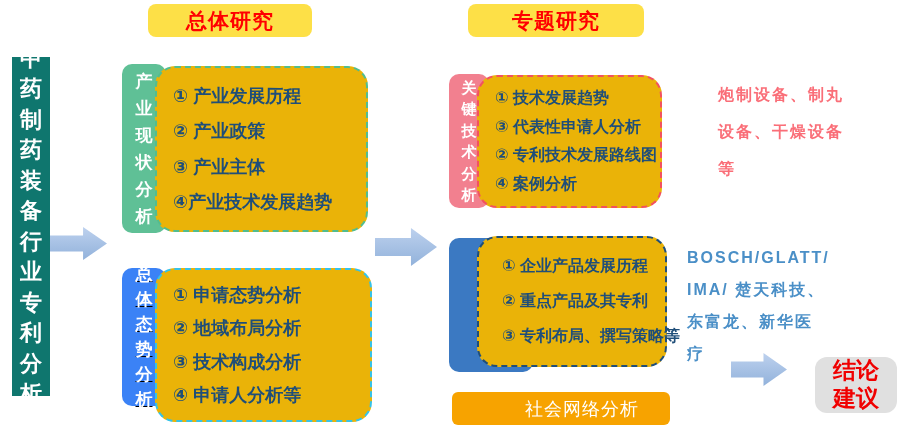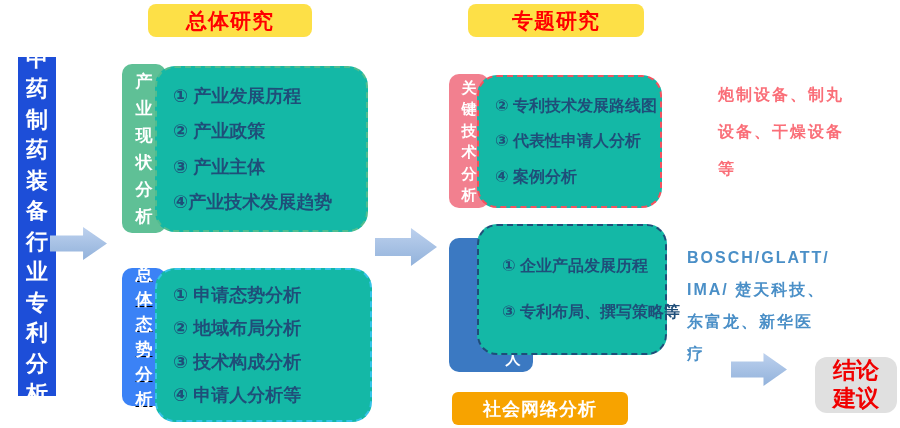--- a/index.html
+++ b/index.html
@@ -2,22 +2,22 @@
 <html><head>
 <meta charset="utf-8">
 <style>
   html,body{margin:0;padding:0;background:#fff;}
   .stage{
     position:relative;width:900px;height:428px;background:#ffffff;overflow:hidden;
     font-family:"Liberation Sans","DejaVu Sans",sans-serif;
   }
   
   .vbar{
-    position:absolute;left:18px;top:57px;width:38px;height:339px;
-    background:#1d4ed8;display:flex;align-items:center;justify-content:center;
+    position:absolute;left:12px;top:57px;width:38px;height:339px;
+    background:#0f766e;display:flex;align-items:center;justify-content:center;
   }
   .vbar .vtext{
     width:1em;color:#ffffff;font-size:22px;font-weight:bold;line-height:30.5px;
     text-align:center;word-break:break-all;white-space:normal;
   }
   
   .hdr{
     position:absolute;height:33px;background:#fde047;border-radius:8px;
     display:flex;align-items:center;justify-content:center;
     color:#ff0000;font-size:21px;font-weight:bold;letter-spacing:1px;
@@ -34,54 +34,54 @@
   .pill-g1{left:122px;top:64px;width:44px;height:169px;background:#5fc096;}
   .pill-g1 .vtext{font-size:17px;line-height:27px;}
   .pill-g2{left:122px;top:268px;width:44px;height:138px;background:#3b82f6;text-decoration:underline;}
   .pill-g2 .vtext{font-size:17px;line-height:25px;}
   .pill-g3{left:449px;top:74px;width:40px;height:134px;background:#f2808f;justify-content:center;}
   .pill-g3 .vtext{font-size:15px;line-height:21.5px;}
   .pill-g4{left:449px;top:238px;width:40px;height:134px;background:#3b79c2;padding-left:44px;}
   .pill-g4 .vtext{font-size:15px;line-height:21.5px;}
   
   .dbox{
-    position:absolute;background:#14b8a6;border-radius:20px;
+    position:absolute;background:#eab308;border-radius:20px;
     display:flex;flex-direction:column;justify-content:space-evenly;
     padding:4px 0 4px 16px;box-sizing:border-box;
   }
   .dbox .item{
     color:#1f4e79;font-weight:bold;white-space:nowrap;
   }
   .dbox-g1{left:155px;top:66px;width:213px;height:166px;border:2px dashed #52bd8f;}
   .dbox-g1 .item{font-size:18px;}
   .dbox-g2{left:155px;top:268px;width:217px;height:154px;border:2px dashed #35c3e8;}
   .dbox-g2 .item{font-size:18px;}
   .dbox-g3{left:477px;top:75px;width:185px;height:133px;border:2px dashed #f2525f;}
   .dbox-g3 .item{font-size:16px;}
-  .dbox-g4{left:477px;top:224px;width:190px;height:131px;border:2px dashed #1f4e79;padding-left:23px;}
+  .dbox-g4{left:477px;top:236px;width:190px;height:131px;border:2px dashed #1f4e79;padding-left:23px;}
   .dbox-g4 .item{font-size:16px;overflow:visible;}
   
   .note{
     position:absolute;font-weight:bold;white-space:pre-line;letter-spacing:2px;
   }
   .note1{left:676px;top:76px;width:150px;color:#fa6e78;font-size:16px;line-height:37px;margin-left:42px;}
   .note2{left:687px;top:242px;width:160px;color:#4a8fc7;font-size:16px;line-height:32px;}
   
   .arrow{
     position:absolute;background:linear-gradient(180deg,#bdd1ee 0%,#92b2db 100%);
     clip-path:polygon(0% 26%,58% 26%,58% 0%,100% 50%,58% 100%,58% 74%,0% 74%);
   }
   .arrow1{left:50px;top:227px;width:57px;height:33px;}
   .arrow2{left:375px;top:228px;width:62px;height:38px;}
   .arrow3{left:731px;top:353px;width:56px;height:33px;}
   
   .sna{
     position:absolute;left:452px;top:392px;width:176px;height:33px;
     background:#f7a300;border-radius:6px;display:flex;align-items:center;justify-content:center;
-    color:#ffffff;font-size:18px;font-weight:bold;letter-spacing:1px;
+    color:#ffffff;font-size:18px;font-weight:normal;letter-spacing:1px;padding-left:42px;
   }
   
   .concl{
     position:absolute;left:815px;top:357px;width:82px;height:56px;
     background:#e0e0e0;border-radius:12px;display:flex;align-items:center;justify-content:center;
     color:#f00000;font-size:23px;font-weight:bold;line-height:1.2;
     white-space:pre-line;text-align:center;
   }
 </style>
 </head>
@@ -121,30 +121,32 @@
     <div class="item">① 申请态势分析</div>
     <div class="item">② 地域布局分析</div>
     <div class="item">③ 技术构成分析</div>
     <div class="item">④ 申请人分析等</div>
   </div>
 
   <div class="pill pill-g3">
     <span class="vtext">关键技术分析</span>
   </div>
   <div class="dbox dbox-g3">
+    <div class="item">① 技术发展趋势</div>
+    <div class="item">③ 代表性申请人分析</div>
     <div class="item">② 专利技术发展路线图</div>
-    <div class="item">③ 代表性申请人分析</div>
     <div class="item">④ 案例分析</div>
   </div>
 
   <div class="pill pill-g4">
     <span class="vtext">代表性申请人</span>
   </div>
   <div class="dbox dbox-g4">
     <div class="item">① 企业产品发展历程</div>
+    <div class="item">② 重点产品及其专利</div>
     <div class="item">③ 专利布局、撰写策略等</div>
   </div>
 
   <div class="note note1">炮制设备、制丸
 设备、干燥设备
 等</div>
   <div class="note note2">BOSCH/GLATT/
 IMA/ 楚天科技、
 东富龙、新华医
 疗</div>

